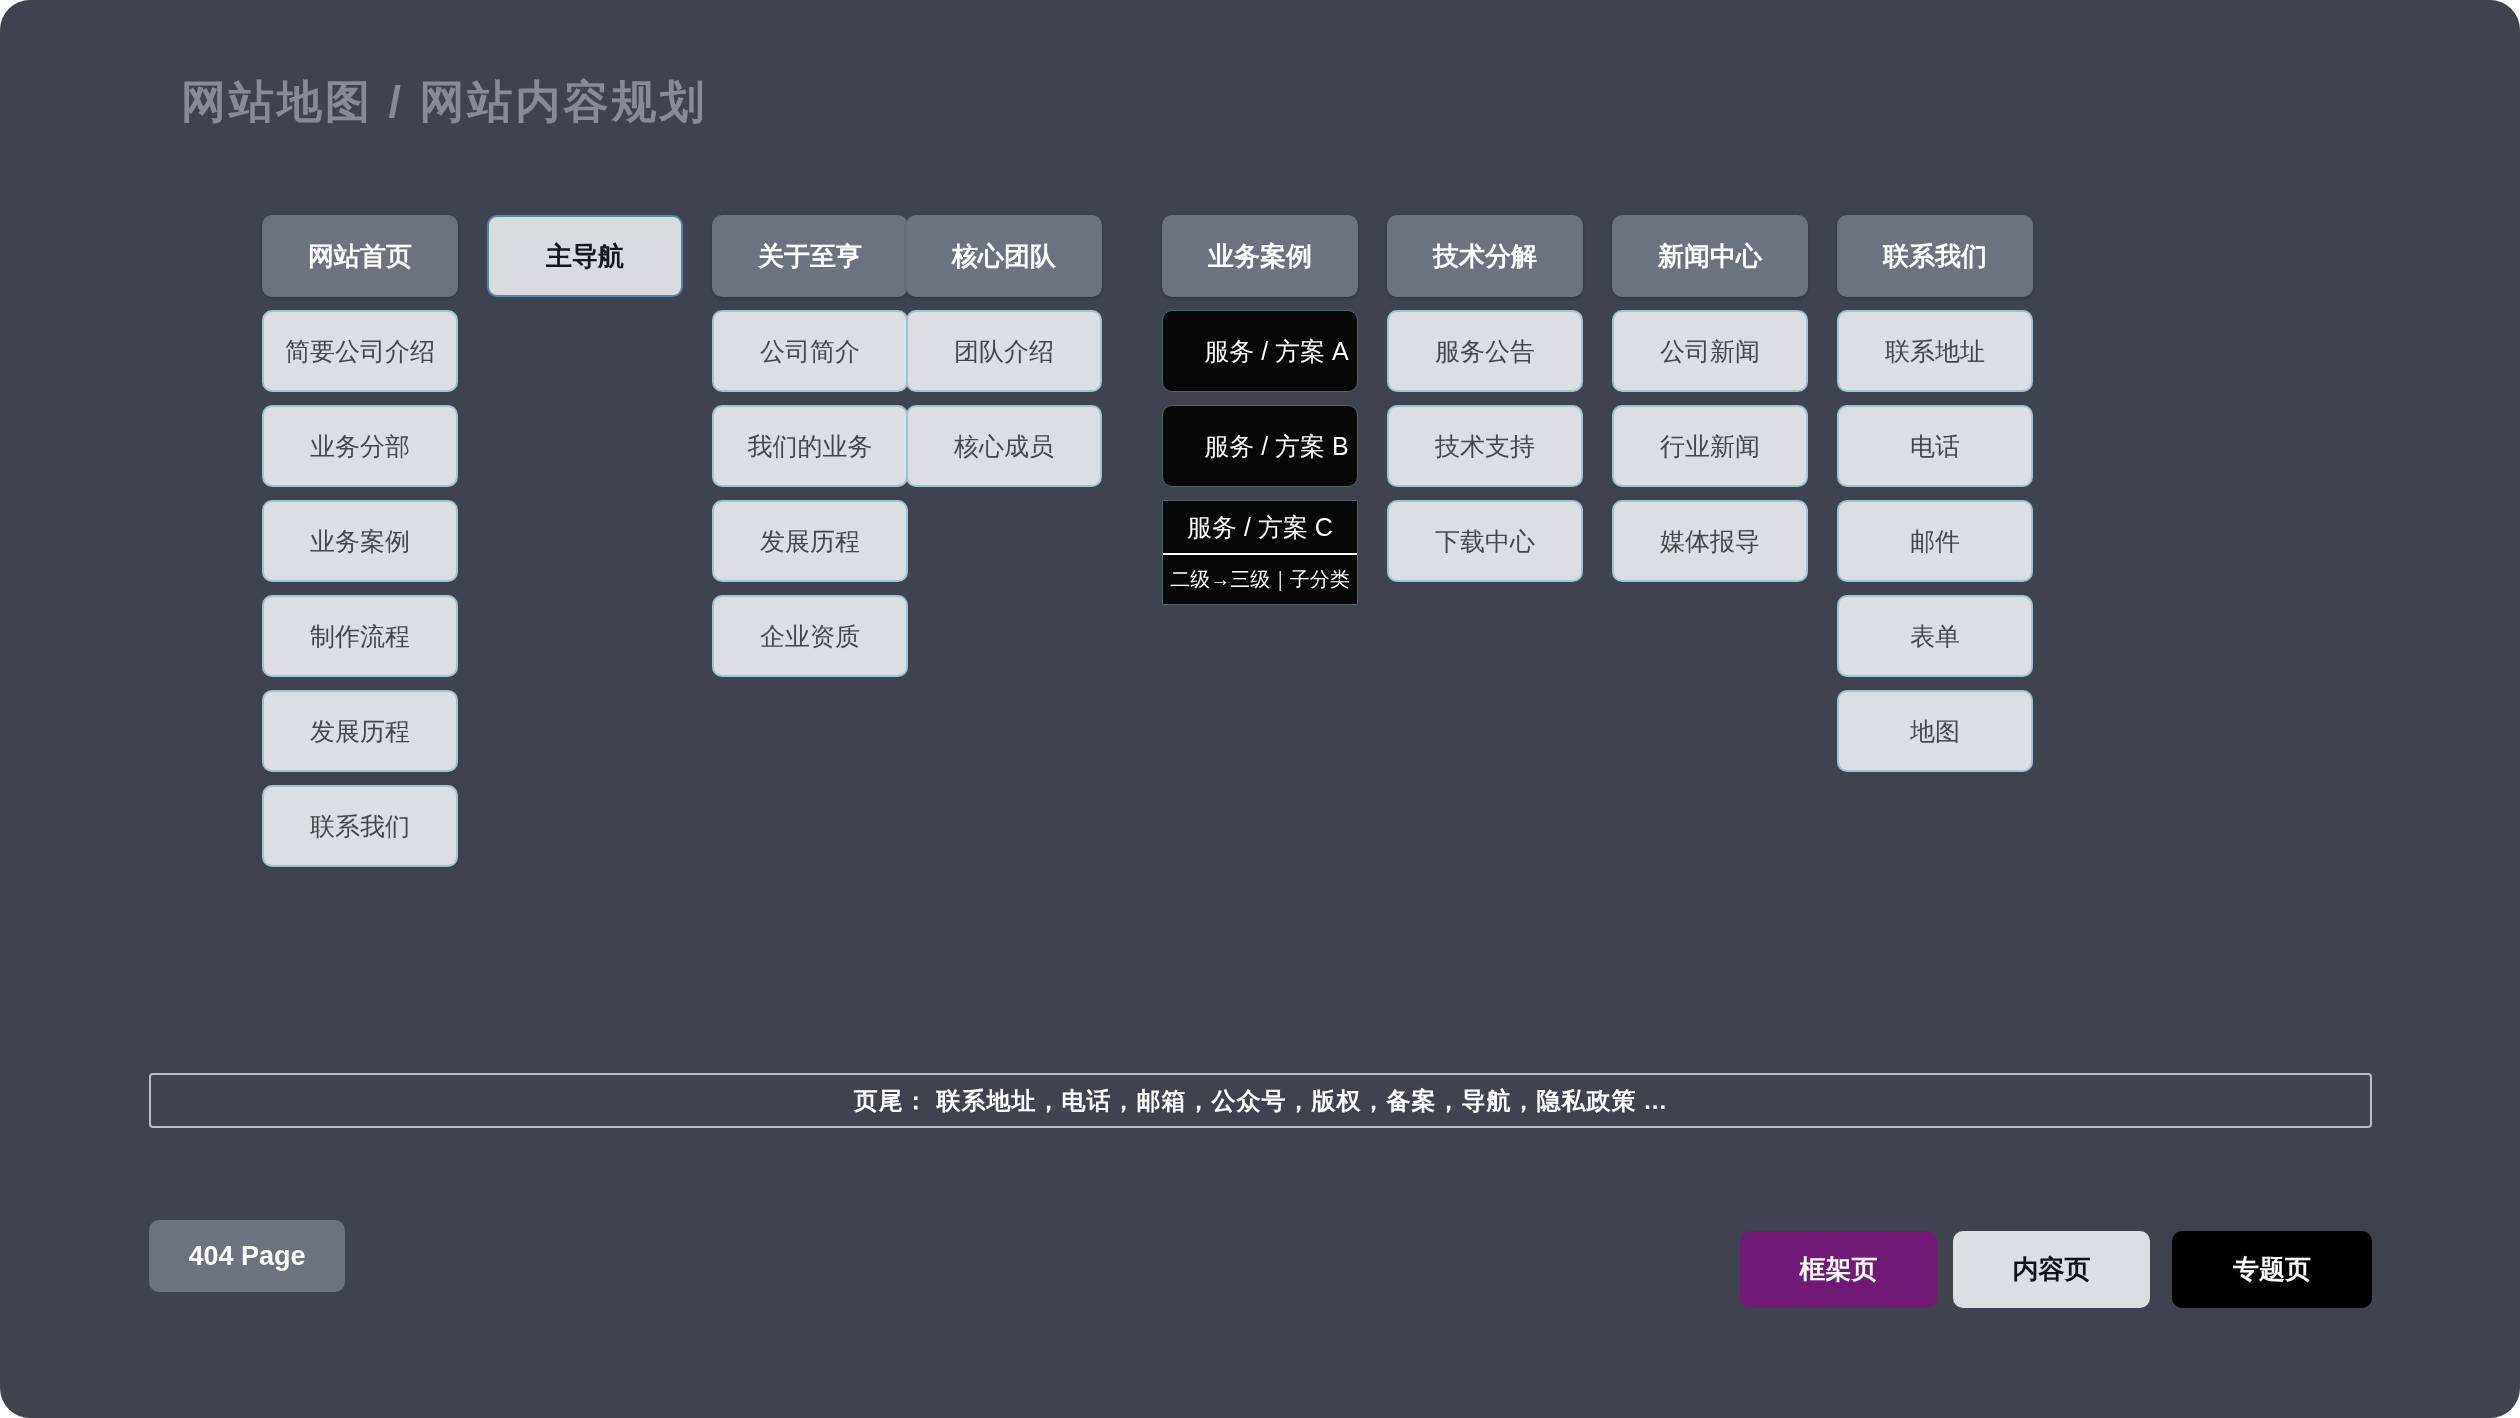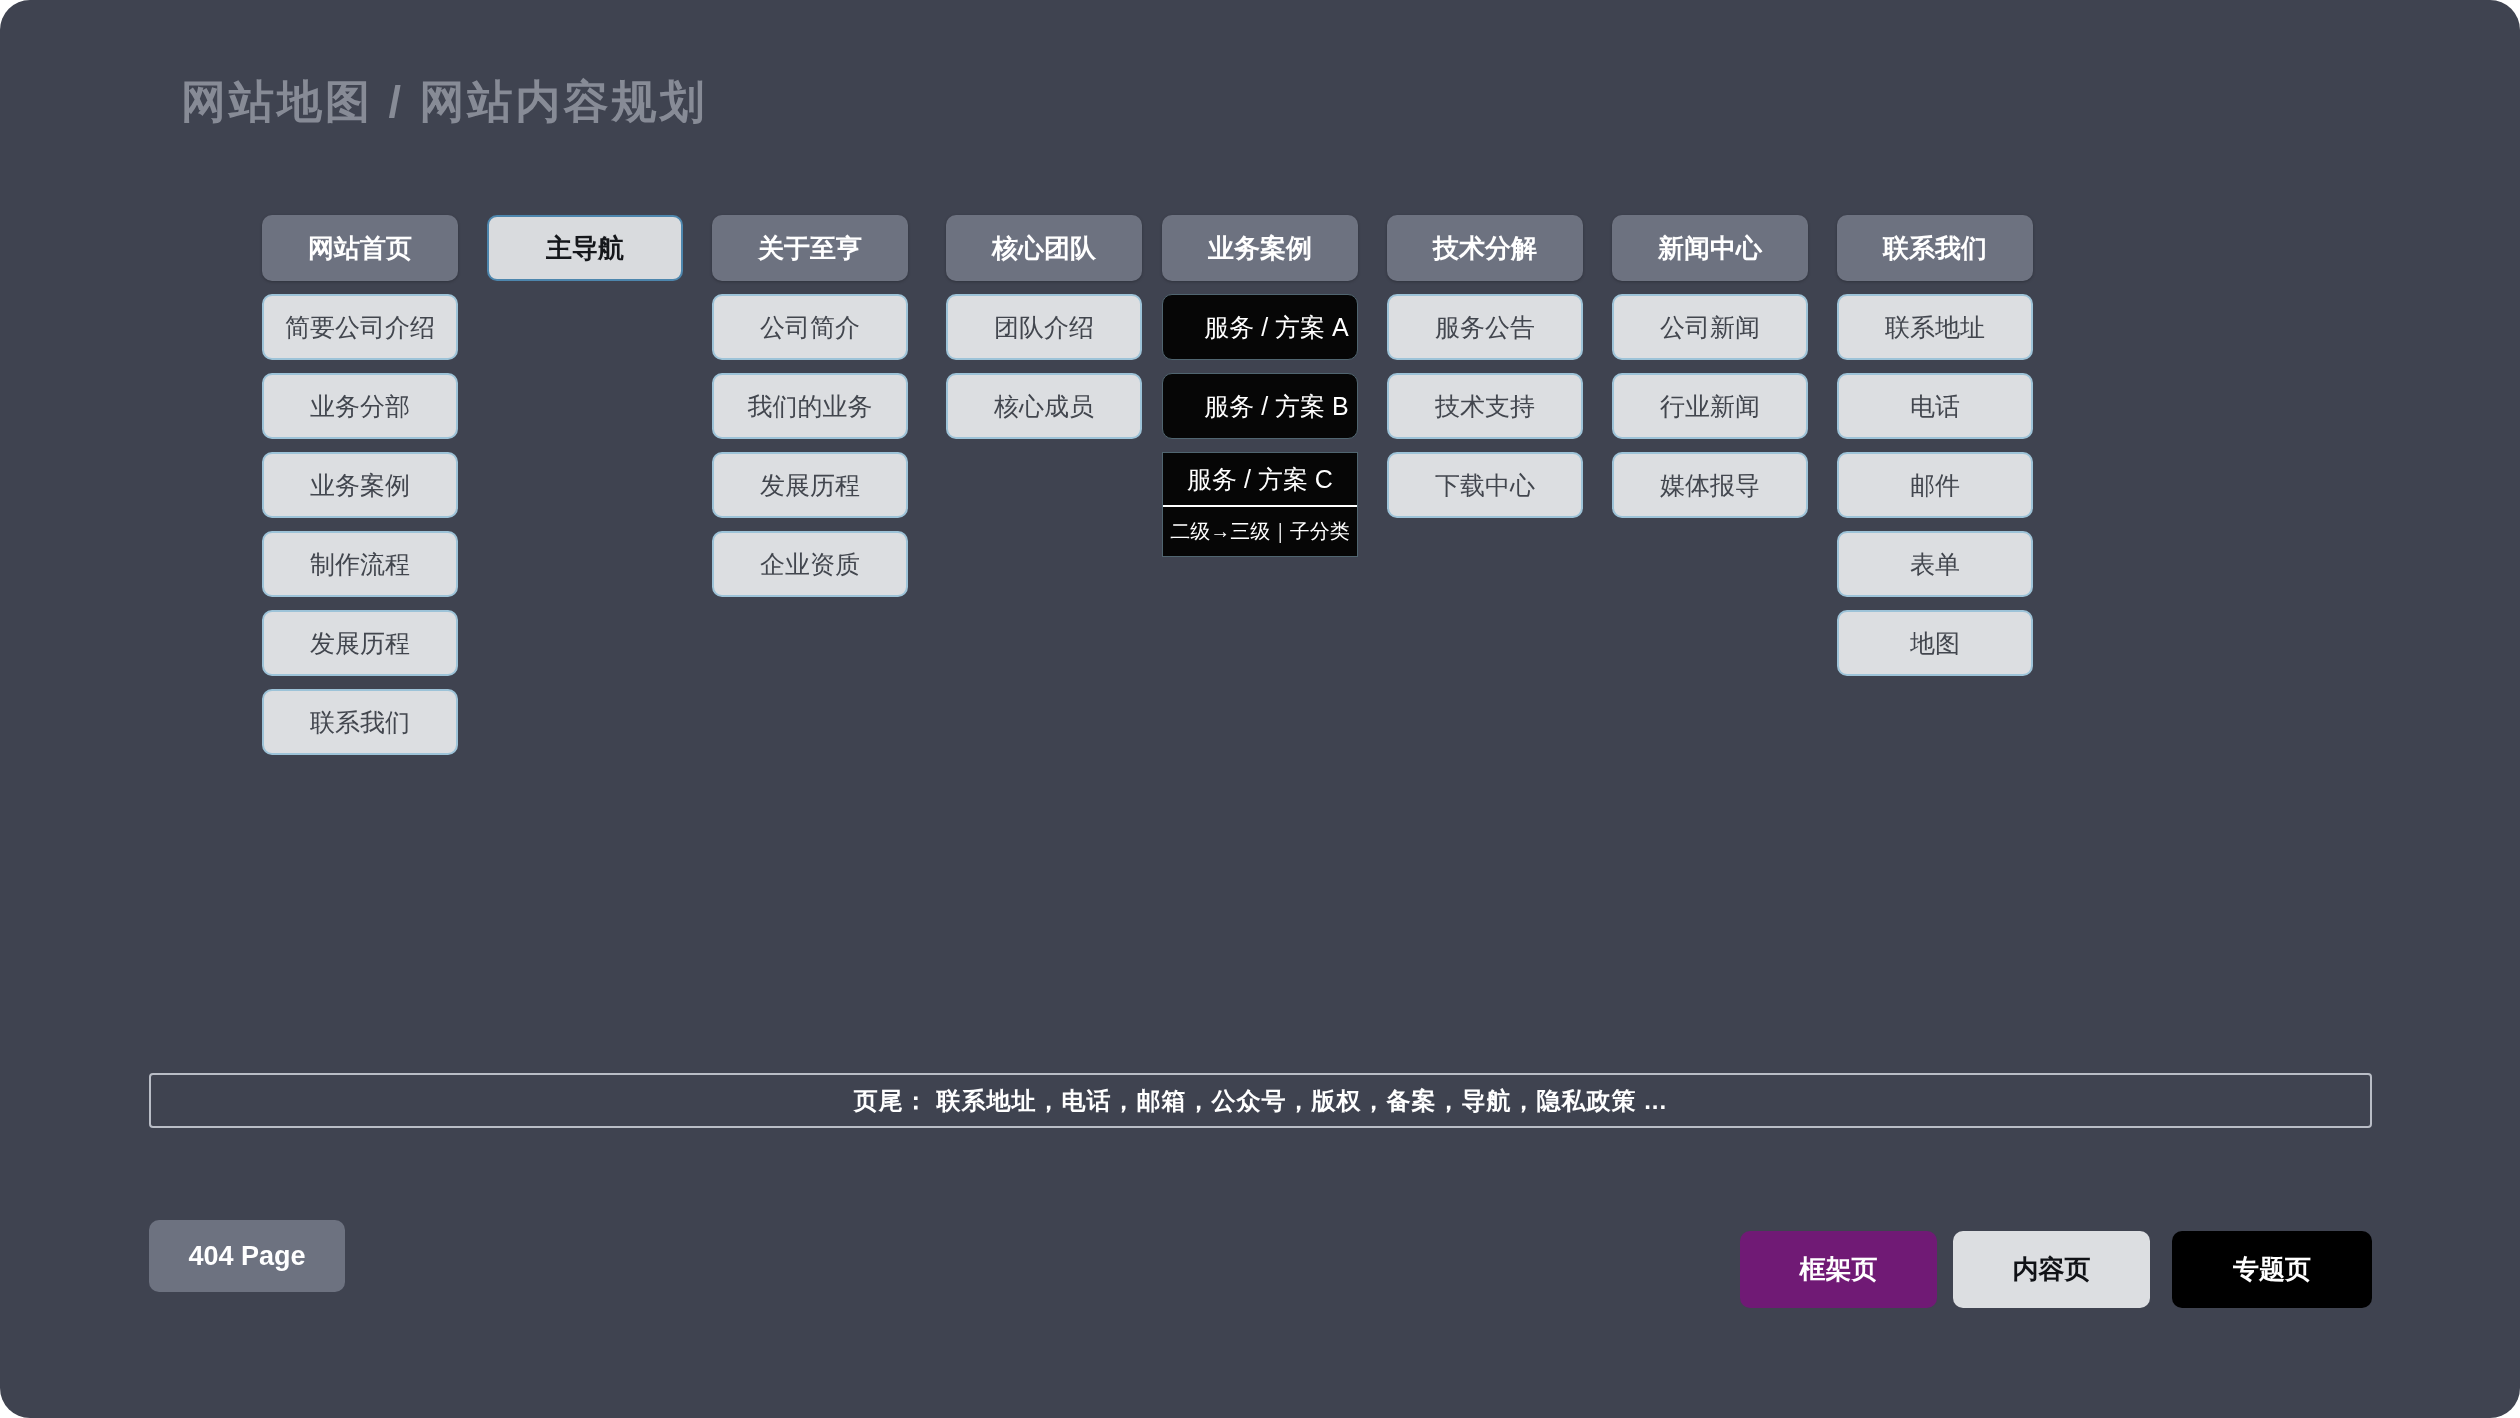--- a/index.html
+++ b/index.html
@@ -13,24 +13,24 @@
   }
   .page-title{
     position:absolute;left:181px;top:72px;
     font-size:45px;font-weight:bold;color:#878b96;
     letter-spacing:3px;white-space:nowrap;
   }
   .col{
     position:absolute;top:215px;width:196px;
     display:flex;flex-direction:column;gap:13px;
   }
-  .col-1{left:262px}.col-2{left:487px}.col-3{left:712px}.col-4{left:946px}
+  .col-1{left:262px}.col-2{left:487px}.col-3{left:712px}.col-4{left:906px}
   .col-5{left:1162px}.col-6{left:1387px}.col-7{left:1612px}.col-8{left:1837px}
   .node{
-    height:66px;box-sizing:border-box;border-radius:10px;
+    height:82px;box-sizing:border-box;border-radius:10px;
     display:flex;align-items:center;justify-content:center;
     text-align:center;white-space:nowrap;flex:0 0 auto;
   }
   .node-header{
     background:#6d7280;color:#ffffff;
     font-weight:bold;font-size:26px;
     box-shadow:0 1px 3px rgba(0,0,0,.25);
   }
   .node-light{
     background:#dcdee1;border:2px solid #9dc3d8;

